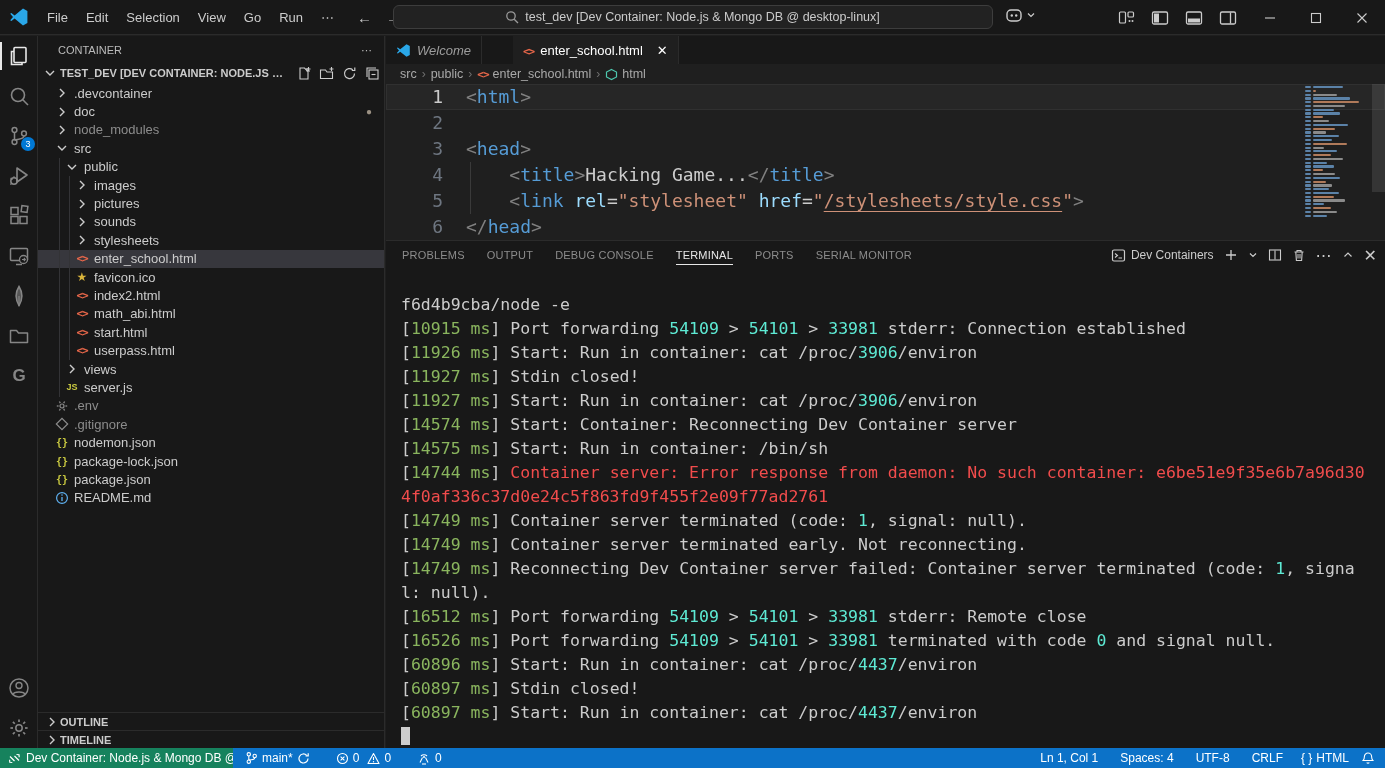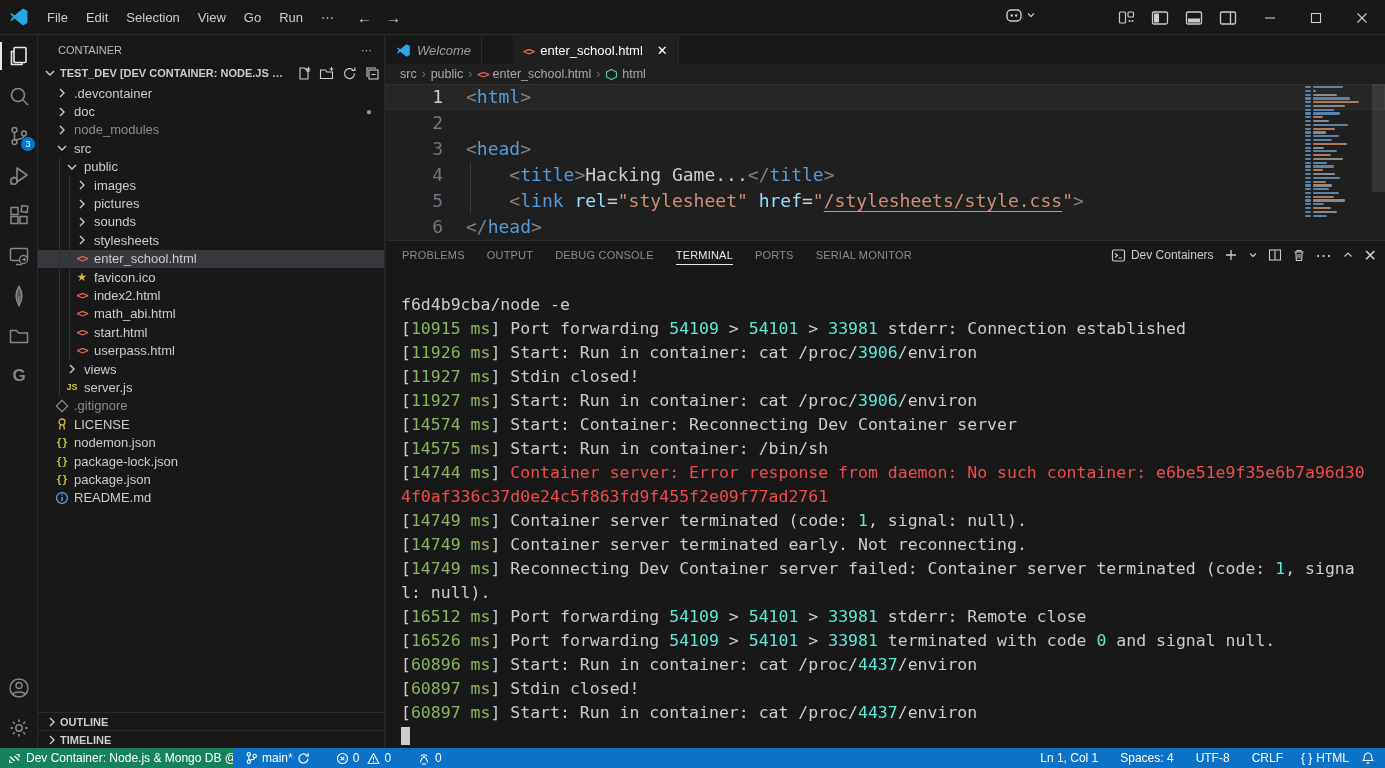--- a/index.html
+++ b/index.html
@@ -116,20 +116,29 @@
         <span class="menu-item">Selection</span>
         <span class="menu-item">View</span>
         <span class="menu-item">Go</span>
         <span class="menu-item">Run</span>
         <span class="menu-item">⋯</span>
       </div>
     <div class="nav-arrows">
       <span>←</span>
       <span>→</span>
     </div>
+    <div class="searchbox">
+      <span>
+          <svg width="14" height="14" viewBox="0 0 14 14" fill="none" xmlns="http://www.w3.org/2000/svg" style="">
+            <circle cx="6" cy="6" r="4.2" stroke="#9a9a9a" stroke-width="1.3"></circle>
+            <line x1="9.2" y1="9.2" x2="13" y2="13" stroke="#9a9a9a" stroke-width="1.3"></line>
+          </svg>
+        </span>
+      <span>test_dev [Dev Container: Node.js &amp; Mongo DB @ desktop-linux]</span>
+    </div>
     <div class="copilot">
       <span>
           <svg width="18" height="18" viewBox="0 0 18 18" fill="none" xmlns="http://www.w3.org/2000/svg" style="">
             <rect x="2" y="4" width="14" height="11" rx="4" stroke="#cccccc" stroke-width="1.4"></rect>
             <circle cx="6.8" cy="9.5" r="1.2" fill="#cccccc"></circle>
             <circle cx="11.2" cy="9.5" r="1.2" fill="#cccccc"></circle>
           </svg>
         </span>
       <span>
           <svg width="10" height="10" viewBox="0 0 10 10" fill="none" xmlns="http://www.w3.org/2000/svg" style="">
@@ -501,34 +510,41 @@
     <span class="guide" style="left:21px"></span>
           <span style="width:16px;display:inline-flex;justify-content:center;">
             <span style="color:#cbcb41;font-size:9px;font-weight:bold;">JS</span>
           </span>
           <span class="lbl">server.js</span>
 
   </div>
         <div class="trow" style="padding-left:16px">
     <span style="width:16px;display:inline-flex;justify-content:center;">
             <svg width="14" height="14" viewBox="0 0 14 14" fill="none" xmlns="http://www.w3.org/2000/svg" style="">
-              <rect x="3" y="3" width="8" height="8" stroke="#8c8c8c" stroke-width="1.2" transform="rotate(45 7 7)"></rect>
-            </svg>
-          </span>
-          <span class="lbl dim">.gitignore</span>
+              <circle cx="7" cy="7" r="2" stroke="#8c8c8c" stroke-width="1.2"></circle>
+              <g stroke="#8c8c8c" stroke-width="1.3">
+                <line x1="10.4" y1="7" x2="12.2" y2="7"></line>
+                <line x1="8.700000000000001" y1="9.944486372867091" x2="9.600000000000001" y2="11.503332099679081"></line>
+                <line x1="5.300000000000001" y1="9.944486372867091" x2="4.400000000000001" y2="11.503332099679081"></line>
+                <line x1="3.6" y1="7" x2="1.7999999999999998" y2="7.000000000000001"></line>
+                <line x1="5.299999999999999" y1="4.0555136271329095" x2="4.399999999999998" y2="2.4966679003209205"></line>
+                <line x1="8.700000000000001" y1="4.055513627132909" x2="9.600000000000001" y2="2.4966679003209196"></line>
+              </g>
+            </svg>
+          </span>
+          <span class="lbl dim">.env</span>
 
   </div>
         <div class="trow" style="padding-left:16px">
     <span style="width:16px;display:inline-flex;justify-content:center;">
             <svg width="14" height="14" viewBox="0 0 14 14" fill="none" xmlns="http://www.w3.org/2000/svg" style="">
-              <circle cx="7" cy="5" r="3" stroke="#d9b43b" stroke-width="1.3"></circle>
-              <path d="M5.5 7.5 L4.5 12.5 M8.5 7.5 L9.5 12.5" stroke="#d9b43b" stroke-width="1.3"></path>
-            </svg>
-          </span>
-          <span class="lbl">LICENSE</span>
+              <rect x="3" y="3" width="8" height="8" stroke="#8c8c8c" stroke-width="1.2" transform="rotate(45 7 7)"></rect>
+            </svg>
+          </span>
+          <span class="lbl dim">.gitignore</span>
 
   </div>
         <div class="trow" style="padding-left:16px">
     <span style="width:16px;display:inline-flex;justify-content:center;">
             <span style="color:#cbcb41;font-size:10px;font-weight:bold;font-family:'DejaVu Sans Mono',monospace;">{}</span>
           </span>
           <span class="lbl">nodemon.json</span>
 
   </div>
         <div class="trow" style="padding-left:16px">

